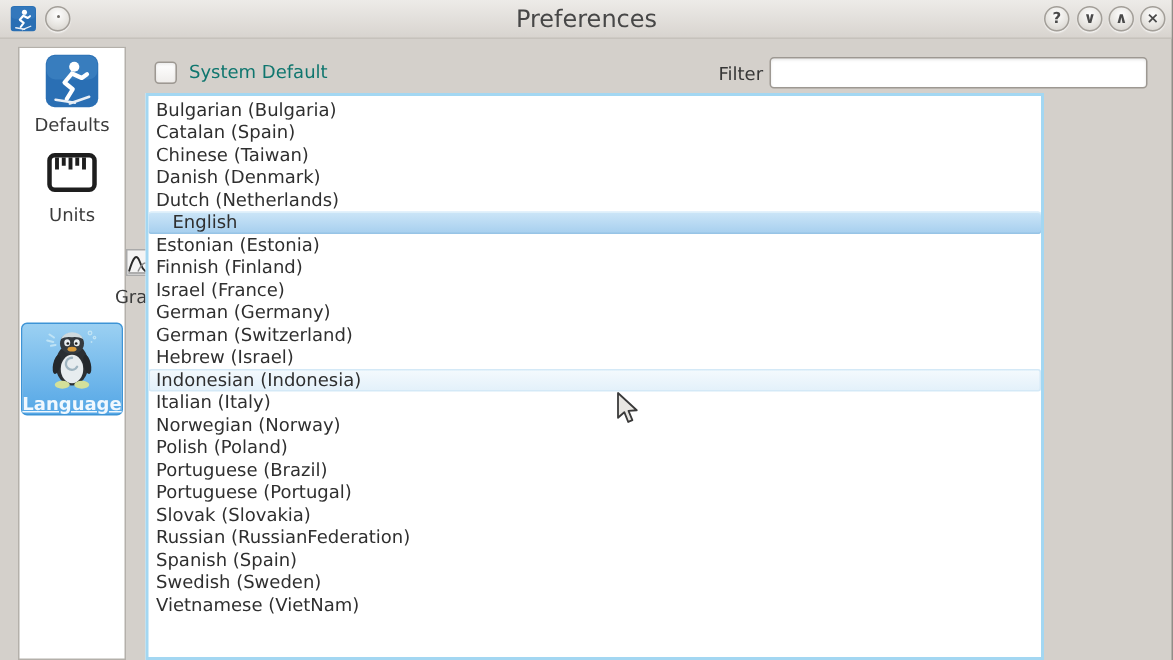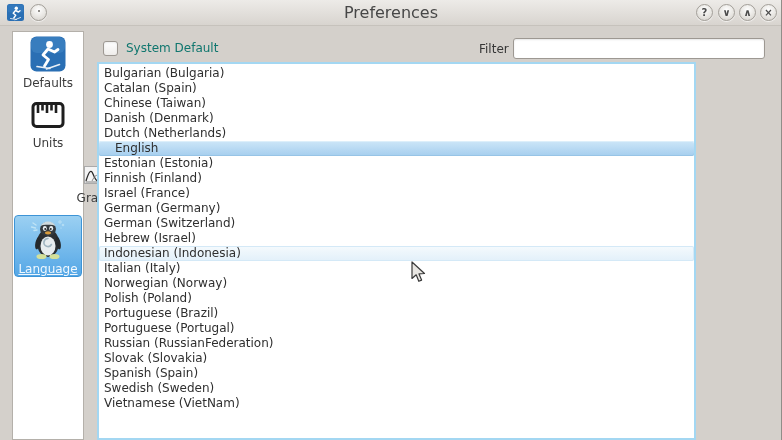--- a/index.html
+++ b/index.html
@@ -51,20 +51,21 @@
     position: absolute; left: 1px; width: 68px;
     display: flex; flex-direction: column; align-items: center;
     color: #3c3c3c;
   }
   .side-item .icon-box { display: flex; align-items: center; justify-content: center; }
   .side-item .side-label { margin-top: 2px; font-size: 12px; }
   .side-item.selected {
     background: linear-gradient(#9bd0f2, #55a7e6);
     border: 1px solid #3d94d6;
     border-radius: 4px;
+    font-weight: bold;
   }
   .side-item.selected .side-label {
     color: #f0f8fe; text-decoration: underline;
   }
   
   .checkbox-row {
     position: absolute; left: 103px; top: 40px; height: 16px;
     display: flex; align-items: center; cursor: default;
   }
   .checkbox-box {
@@ -218,22 +219,22 @@
       <div class="lang-row">Israel (France)</div>
       <div class="lang-row">German (Germany)</div>
       <div class="lang-row">German (Switzerland)</div>
       <div class="lang-row">Hebrew (Israel)</div>
       <div class="lang-row hovered">Indonesian (Indonesia)</div>
       <div class="lang-row">Italian (Italy)</div>
       <div class="lang-row">Norwegian (Norway)</div>
       <div class="lang-row">Polish (Poland)</div>
       <div class="lang-row">Portuguese (Brazil)</div>
       <div class="lang-row">Portuguese (Portugal)</div>
+      <div class="lang-row">Slovak (Slovakia)</div>
       <div class="lang-row">Russian (RussianFederation)</div>
-      <div class="lang-row">Slovak (Slovakia)</div>
       <div class="lang-row">Spanish (Spain)</div>
       <div class="lang-row">Swedish (Sweden)</div>
       <div class="lang-row">Vietnamese (VietNam)</div>
     </div>
 
   <span class="cursor">
     <svg width="15" height="22" viewBox="0 0 15 22">
       <path d="M1 1 L1 17.5 L5.2 13.8 L7.8 20.3 L10.6 19.1 L8 12.9 L13.5 12.5 Z" fill="#e8e6e2" stroke="#3a3a3a" stroke-width="1.2" stroke-linejoin="round"></path>
     </svg>
   </span>

